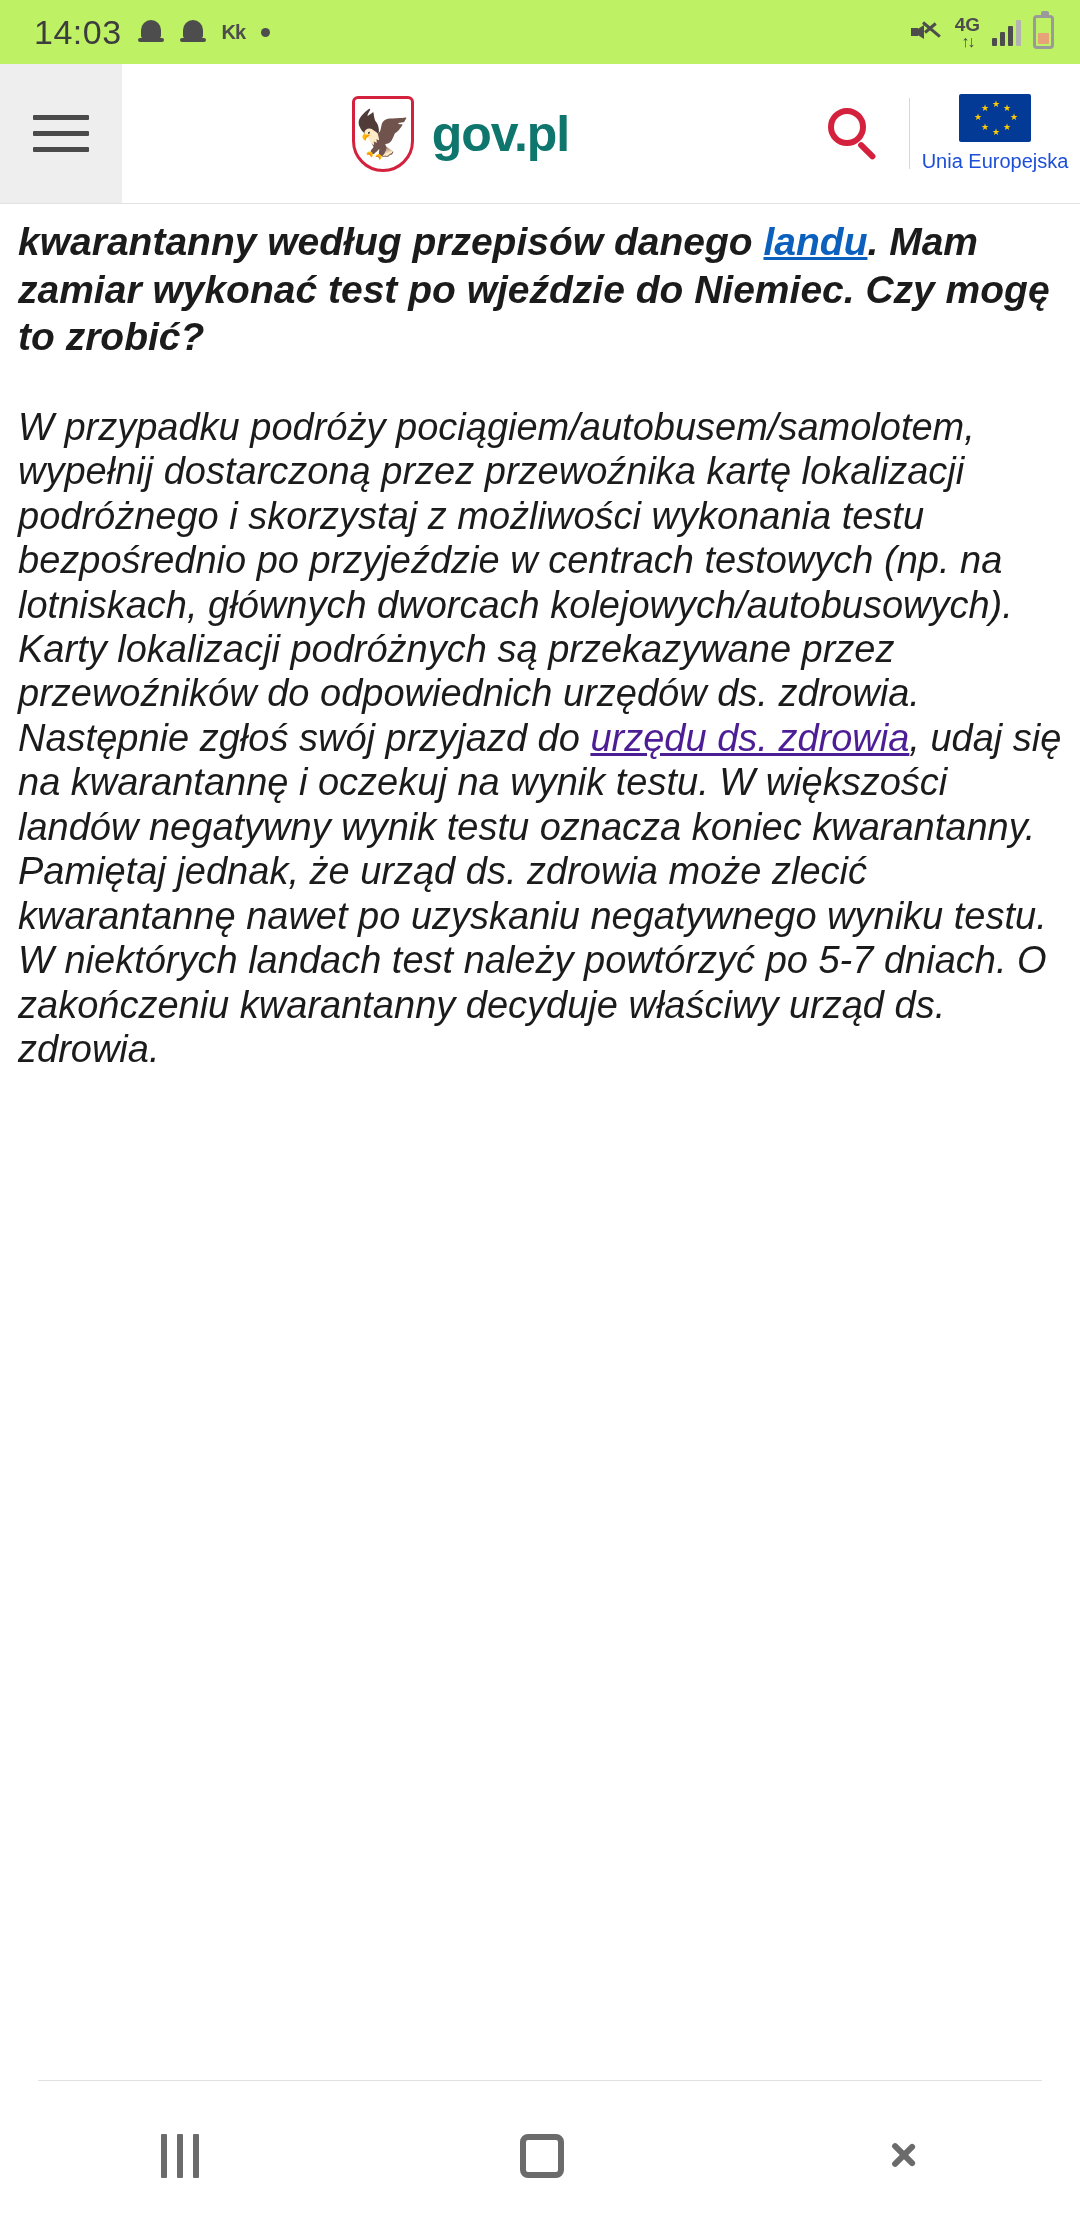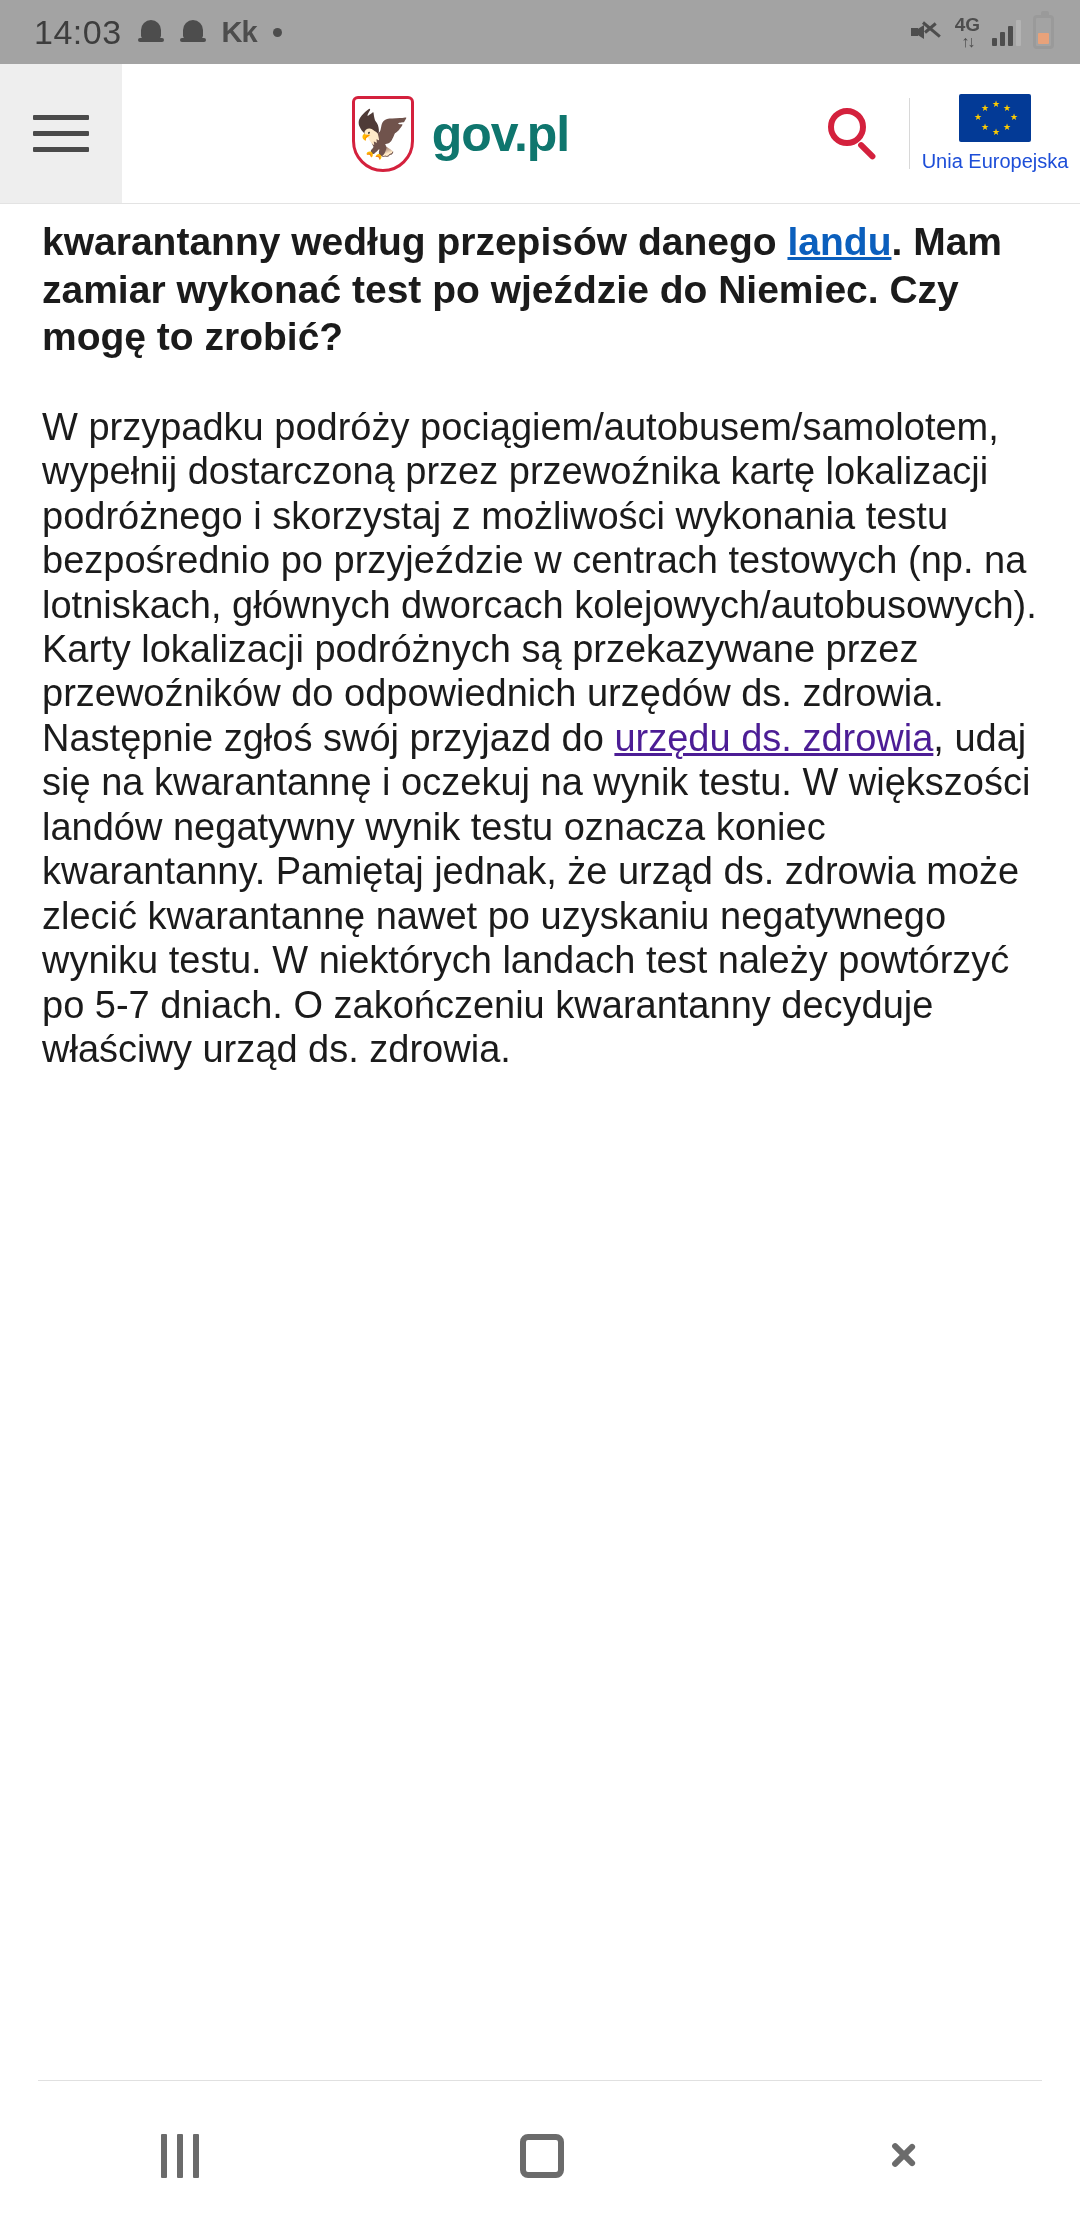--- a/index.html
+++ b/index.html
@@ -7,21 +7,21 @@
     width: 1080px;
     height: 2220px;
     background: #ffffff;
     font-family: "Liberation Sans", sans-serif;
     overflow: hidden;
   }
 
   
   .statusbar {
     height: 64px;
-    background: #a3a3a3;
+    background: #bef264;
     display: flex;
     align-items: center;
     justify-content: space-between;
     padding: 0 26px 0 34px;
     color: #4d4d4d;
   }
   .sb-left { display: flex; align-items: center; gap: 16px; }
   .sb-time { font-size: 34px; font-weight: 400; color: #3d3d3d; letter-spacing: 0.5px; }
   .sb-right { display: flex; align-items: center; gap: 12px; }
   .icon-bell { width: 26px; height: 30px; position: relative; display: inline-block; }
@@ -34,21 +34,21 @@
     background: #4d4d4d;
   }
   .icon-bell::after {
     content: "";
     position: absolute;
     left: 0; top: 21px;
     width: 26px; height: 4px;
     background: #4d4d4d;
     border-radius: 2px;
   }
-  .icon-kk { font-size: 29px; font-weight: 700; color: #4d4d4d; letter-spacing: -1px; }
+  .icon-kk { font-size: 20px; font-weight: 700; color: #4d4d4d; letter-spacing: -1px; }
   .icon-dot { width: 9px; height: 9px; border-radius: 50%; background: #4d4d4d; display:inline-block; }
 
   .icon-mute { position: relative; width: 32px; height: 30px; }
   .icon-mute .spk {
     position: absolute; left: 2px; top: 8px;
     width: 0; height: 0;
     border-top: 7px solid transparent;
     border-bottom: 7px solid transparent;
     border-right: 11px solid #4d4d4d;
   }
@@ -161,24 +161,25 @@
     color: #ffcc00; font-size: 9px;
     display: flex; align-items: center; justify-content: center;
   }
   .eu-flag .stars span {
     position: absolute;
   }
   .eu-label { font-size: 20px; color: #1d4ed8; }
 
   
   .content {
-    padding: 0 42px;
+    padding: 0 18px;
     height: 1885px;
     overflow: hidden;
     position: relative;
+    font-style: italic;
   }
   .q-heading {
     font-size: 39px;
     font-weight: 700;
     color: #1b1b1b;
     line-height: 1.22;
     margin-top: 14px;
   }
   .q-heading a { color: #0b5fbd; text-decoration: underline; font-weight: 700; }
   p.body {

